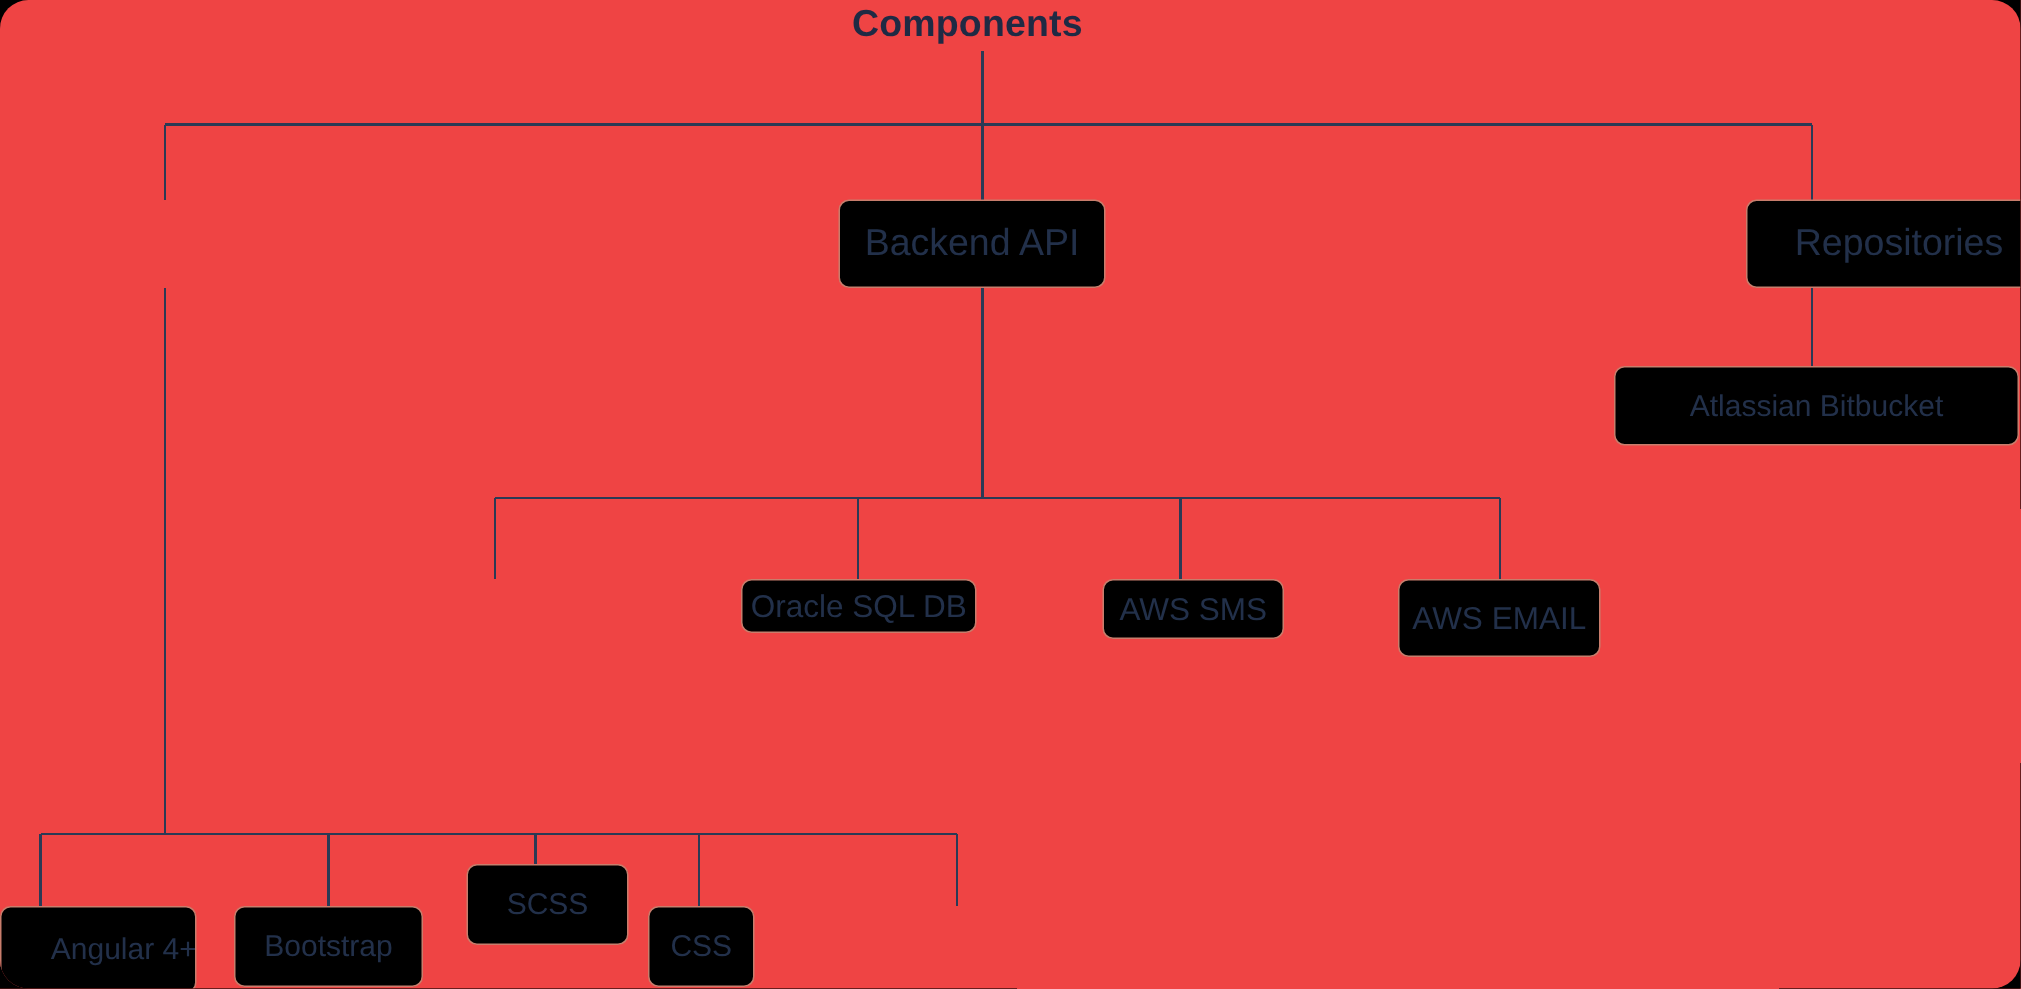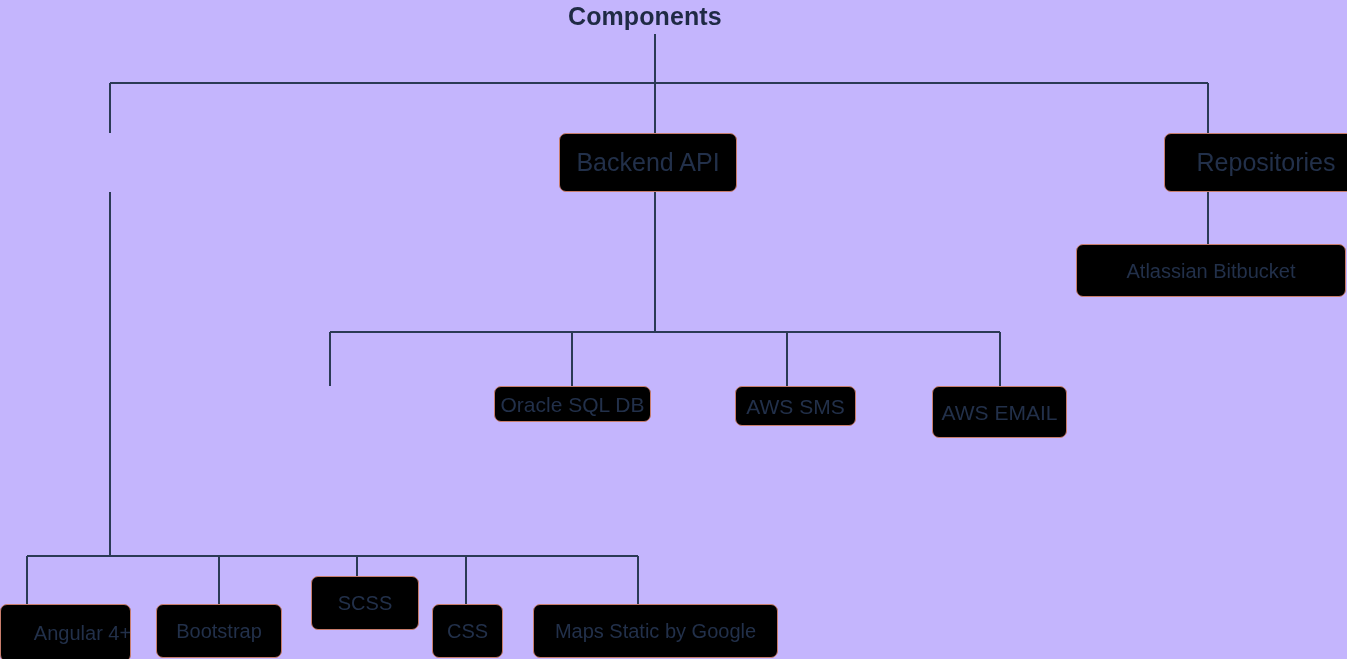--- a/index.html
+++ b/index.html
@@ -8,22 +8,23 @@
     background: #000000;
   }
   body {
     font-family: "Liberation Sans", sans-serif;
     -webkit-font-smoothing: antialiased;
   }
   #diagram-canvas {
     position: relative;
     width: 1347px;
     height: 659px;
-    background: #c4b5fd;
+    background: #ef4444;
     overflow: hidden;
+    border-radius: 19px;
   }
   #connector-layer {
     position: absolute;
     left: 0;
     top: 0;
     width: 1347px;
     height: 659px;
     pointer-events: none;
   }
   .diagram-title {
@@ -130,17 +131,14 @@
   </div>
 
   <div class="node-box lvl3" style="left:311px; top:576px; width:108px; height:54px;">
     <span class="node-label">SCSS</span>
   </div>
 
   <div class="node-box lvl3" style="left:432px; top:604px; width:71px; height:54px;">
     <span class="node-label">CSS</span>
   </div>
 
-  <div class="node-box lvl3" style="left:533px; top:604px; width:245px; height:54px;">
-    <span class="node-label">Maps Static by Google</span>
-  </div>
 
 </div>
 
 </body></html>

